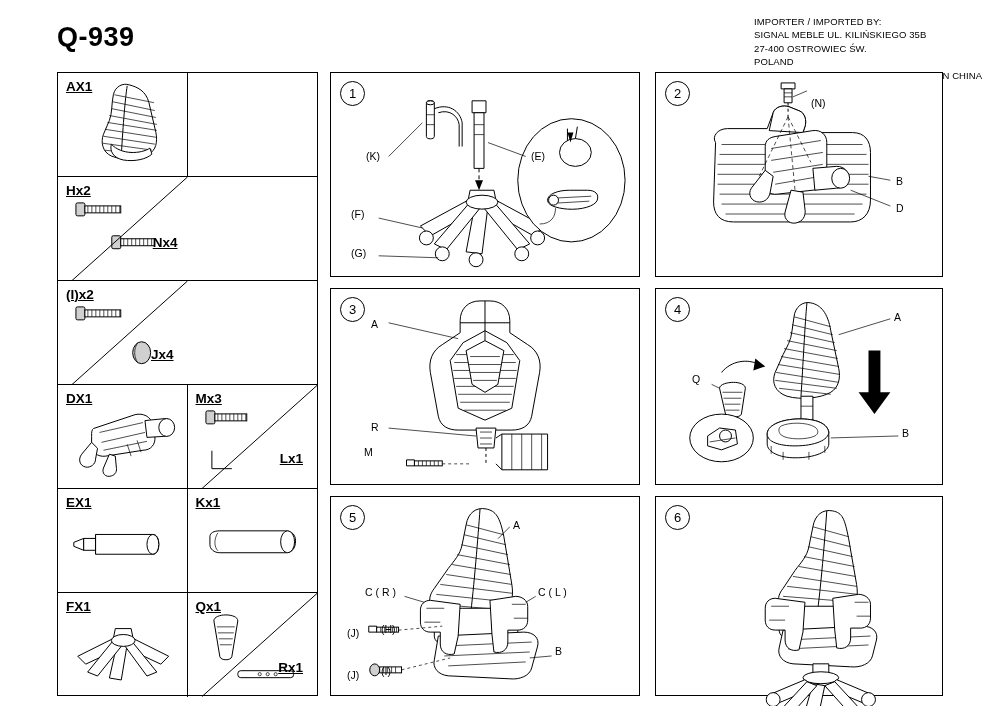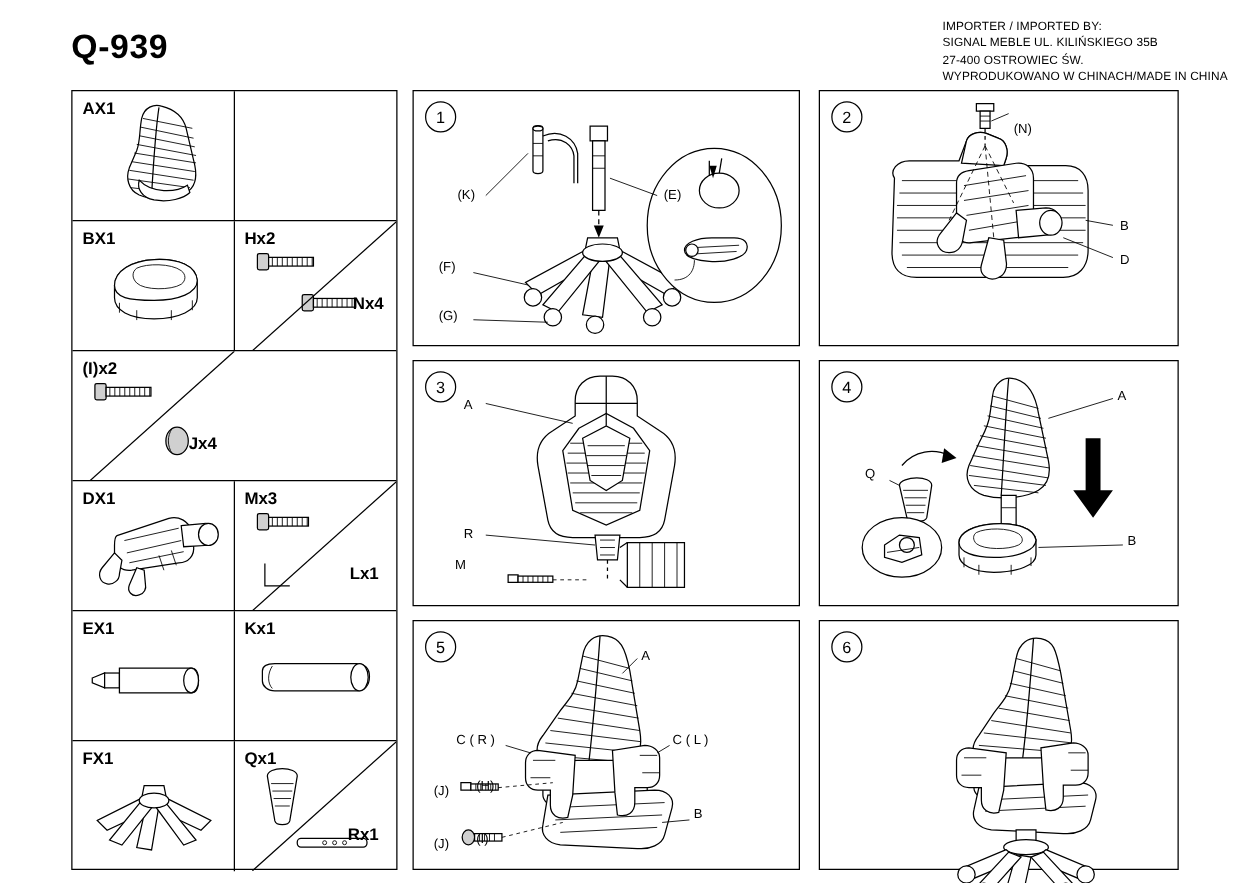--- a/index.html
+++ b/index.html
@@ -64,20 +64,21 @@
     overflow: hidden;
   }
   .parts-cell.left { border-right: 1.4px solid #000; }
   .cell-label {
     position: absolute;
     left: 8px;
     top: 6px;
     font-size: 13.5px;
     font-weight: bold;
     z-index: 3;
+    text-decoration: underline;
   }
   .cell-label.sub {
     left: auto;
     right: 10px;
     top: auto;
     bottom: 30px;
   }
   .cell-label.sub2 {
     left: auto;
     right: 14px;
@@ -134,47 +135,39 @@
 <body>
 
 <div class="page">
 
   <div id="model-title">Q-939</div>
 
   <div id="importer-block">
     <div>IMPORTER / IMPORTED BY:</div>
     <div>SIGNAL MEBLE UL. KILIŃSKIEGO 35B</div>
     <div>27-400 OSTROWIEC ŚW.</div>
+    <div>POLAND</div>
     <div>WYPRODUKOWANO W CHINACH/MADE IN CHINA</div>
   </div>
 
   <div id="parts-table">
 
     <div class="parts-row">
       <div class="parts-cell left">
         <span class="cell-label">AX1</span>
         <svg class="art" viewBox="0 0 130 104">
           <path class="fillw" d="M72 12 C66 10 58 13 56 22 C54 32 55 40 52 48 L46 62 C43 70 45 80 54 84 C66 89 82 88 92 82 C99 78 101 70 99 60 L92 30 C89 18 80 14 72 12 Z"></path>
           <path class="ln-thin" d="M57 22 L97 30 M55 29 L98 38 M54 36 L99 45 M52 43 L100 52 M50 50 L100 58 M48 57 L99 65 M46 64 L98 72 M45 71 L95 78 M47 78 L89 83"></path>
           <path class="ln" d="M70 13 C68 26 66 50 64 84"></path>
           <path class="fillw" d="M54 72 C52 79 56 86 66 88 C78 90 90 87 95 82 L93 76 C84 82 64 83 54 72 Z"></path>
         </svg>
       </div>
     </div>
 
     <div class="parts-row">
-      <div class="parts-cell left">
-        <span class="cell-label">BX1</span>
-        <svg class="art" viewBox="0 0 130 104">
-          <path class="fillw" d="M34 52 C34 40 48 32 66 31 C86 30 100 36 101 48 L101 62 C101 72 86 79 66 79 C46 79 34 72 34 62 Z"></path>
-          <path class="fillw" d="M34 52 C34 40 48 32 66 31 C86 30 100 36 101 48 C101 58 86 64 66 64 C46 64 34 62 34 52 Z"></path>
-          <path class="ln-thin" d="M52 38 C60 34 80 34 88 40 C92 43 92 48 88 51 C80 56 58 56 52 50 C48 46 48 41 52 38 Z"></path>
-          <path class="ln-thin" d="M38 66 L38 74 M52 72 L52 80 M80 72 L80 80 M97 64 L97 72"></path>
-        </svg>
-      </div>
       <div class="parts-cell">
         <span class="cell-label">Hx2</span>
         <span class="cell-label sub">Nx4</span>
         <svg class="diag" viewBox="0 0 130 104">
           <line class="ln" x1="14" y1="104" x2="130" y2="0"></line>
         </svg>
         <svg class="art" viewBox="0 0 130 104">
           <g>
             <rect class="fillgg" x="18" y="26" width="9" height="13" rx="1.5"></rect>
             <rect class="fillw" x="27" y="29" width="36" height="7"></rect>

